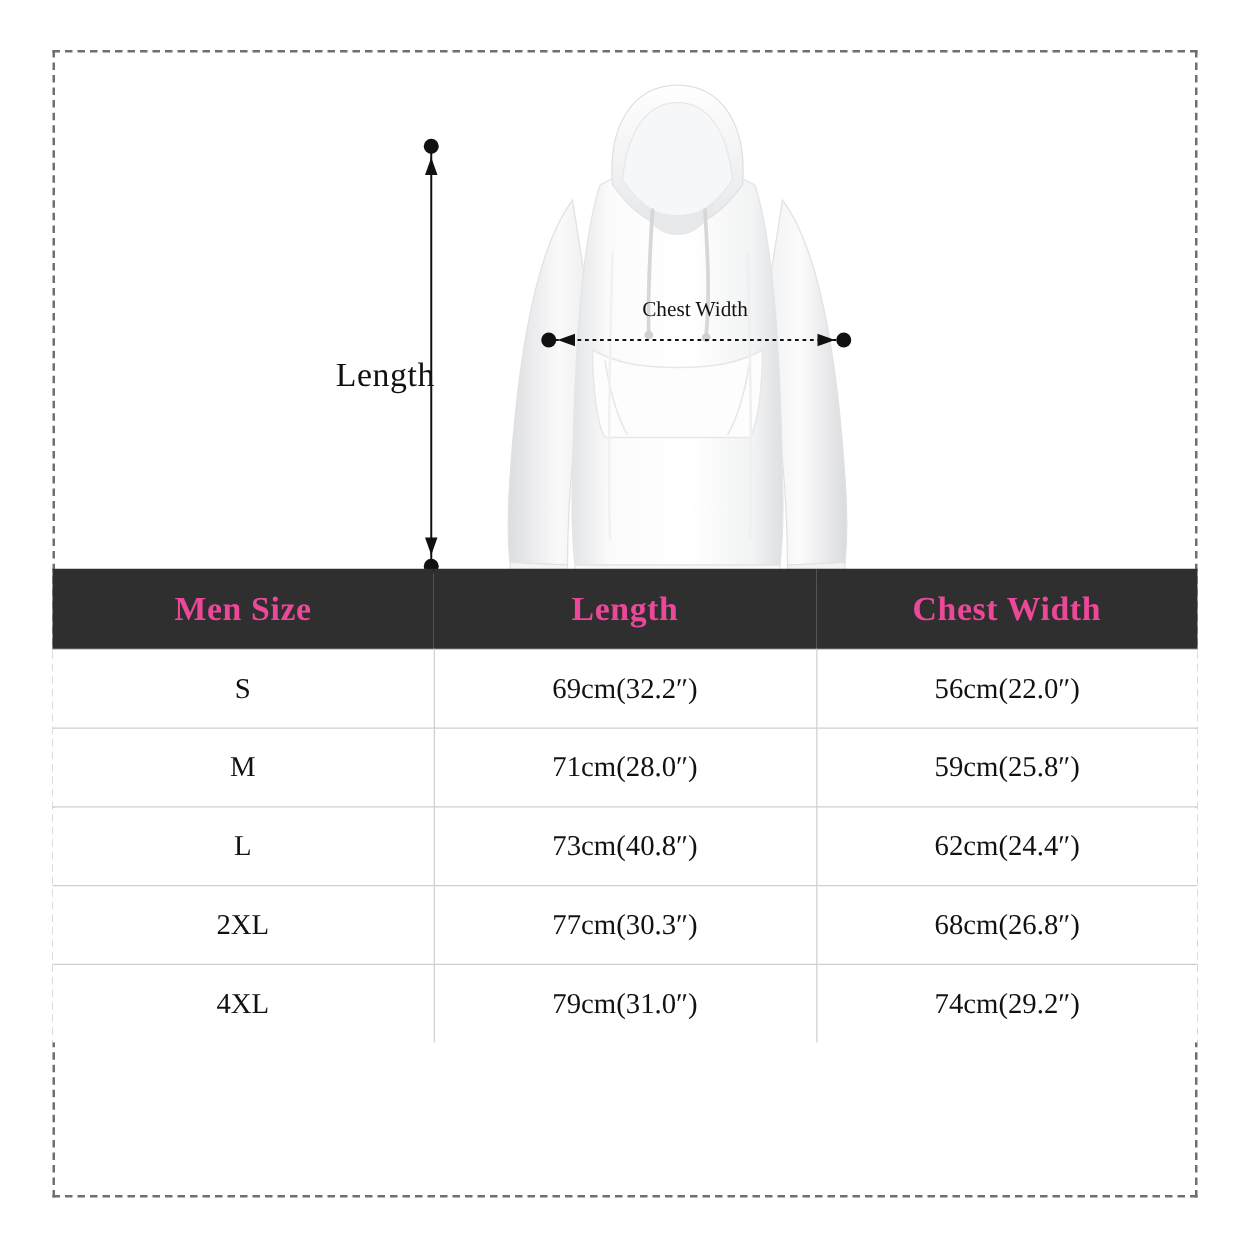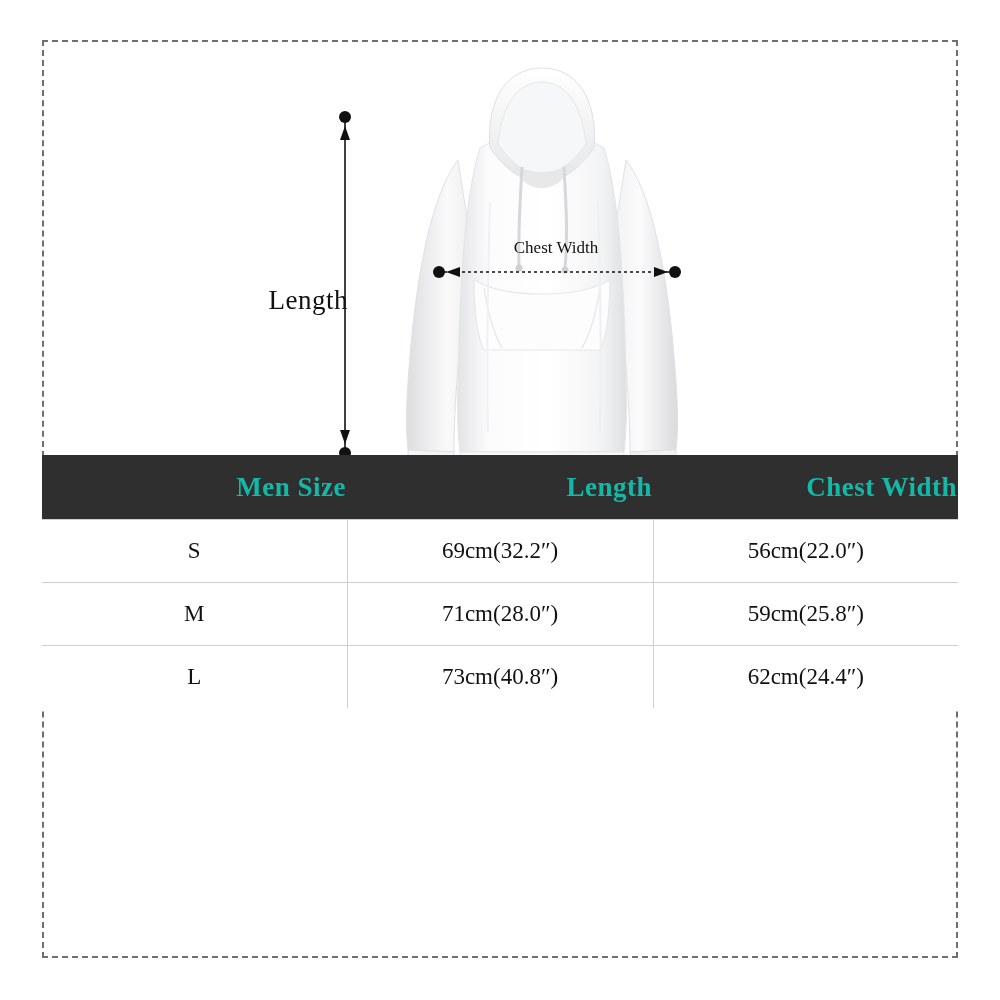--- a/index.html
+++ b/index.html
@@ -84,25 +84,25 @@
     top: 455px;
     width: 916px;
   }
   table {
     border-collapse: collapse;
     width: 916px;
     table-layout: fixed;
   }
   thead th {
     background: #2f2f2f;
-    color: #14b8a6;
+    color: #ec4899;
     font-size: 27px;
     font-weight: bold;
     height: 62px;
-    text-align: right;
+    text-align: center;
     letter-spacing: 0.5px;
     border: none;
   }
   tbody td {
     height: 60px;
     text-align: center;
     font-size: 23px;
     border: 1px solid #cfcfcf;
     background: #ffffff;
     color: #111111;
@@ -223,15 +223,25 @@
       <tr>
         <td>M</td>
         <td>71cm(28.0″)</td>
         <td>59cm(25.8″)</td>
       </tr>
       <tr>
         <td>L</td>
         <td>73cm(40.8″)</td>
         <td>62cm(24.4″)</td>
       </tr>
+      <tr>
+        <td>2XL</td>
+        <td>77cm(30.3″)</td>
+        <td>68cm(26.8″)</td>
+      </tr>
+      <tr>
+        <td>4XL</td>
+        <td>79cm(31.0″)</td>
+        <td>74cm(29.2″)</td>
+      </tr>
     </tbody>
   </table>
 </div>
 
 </body></html>

